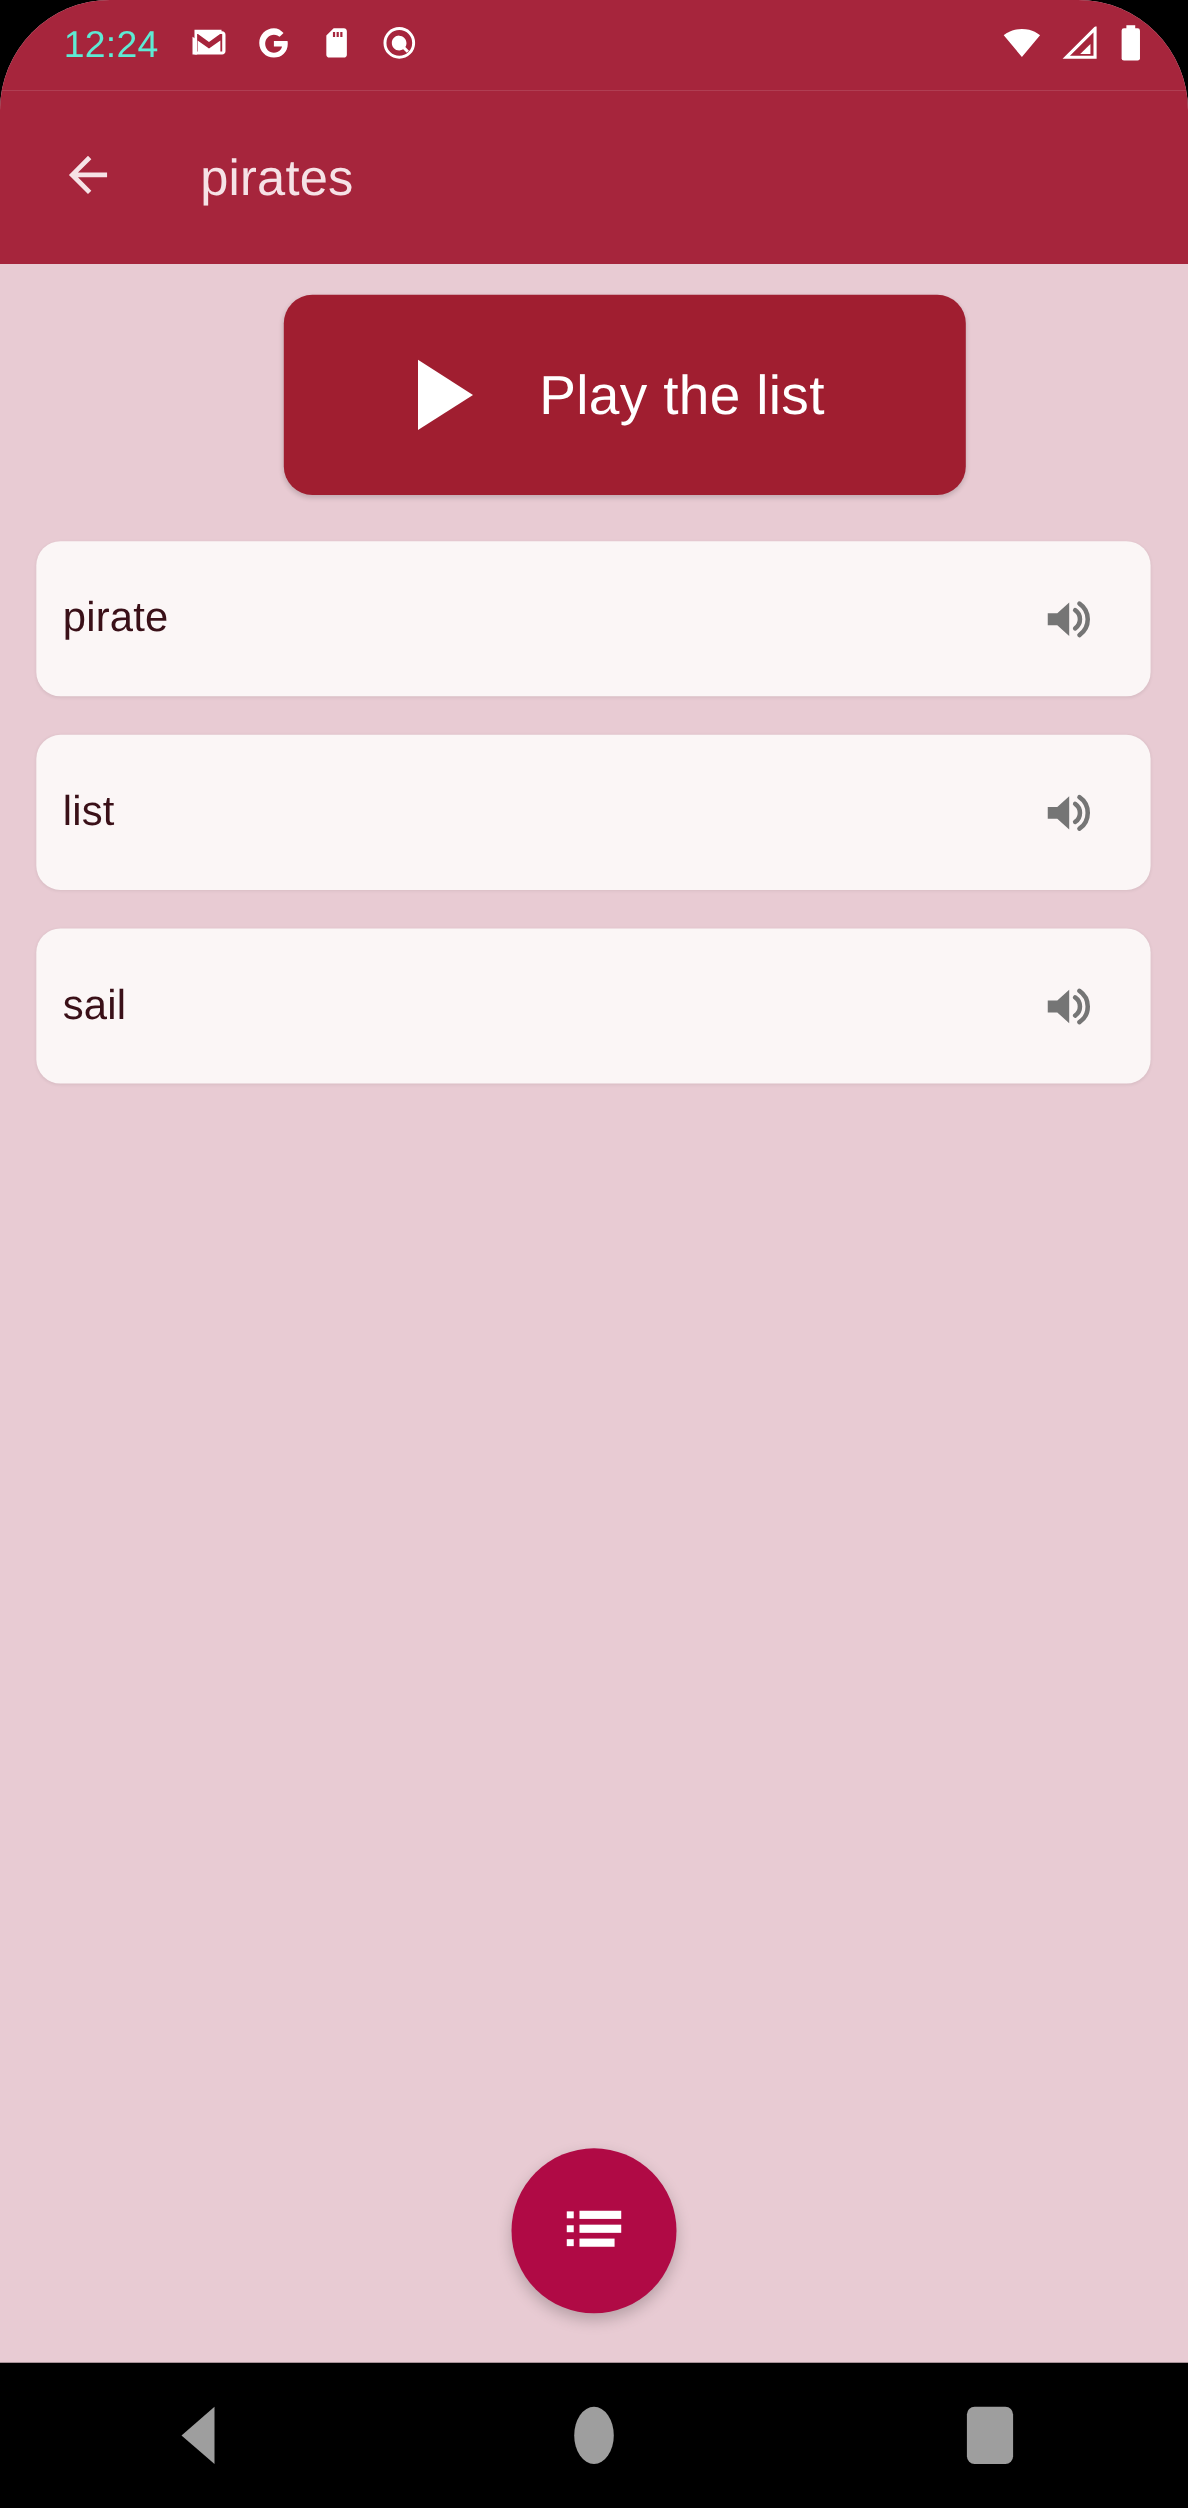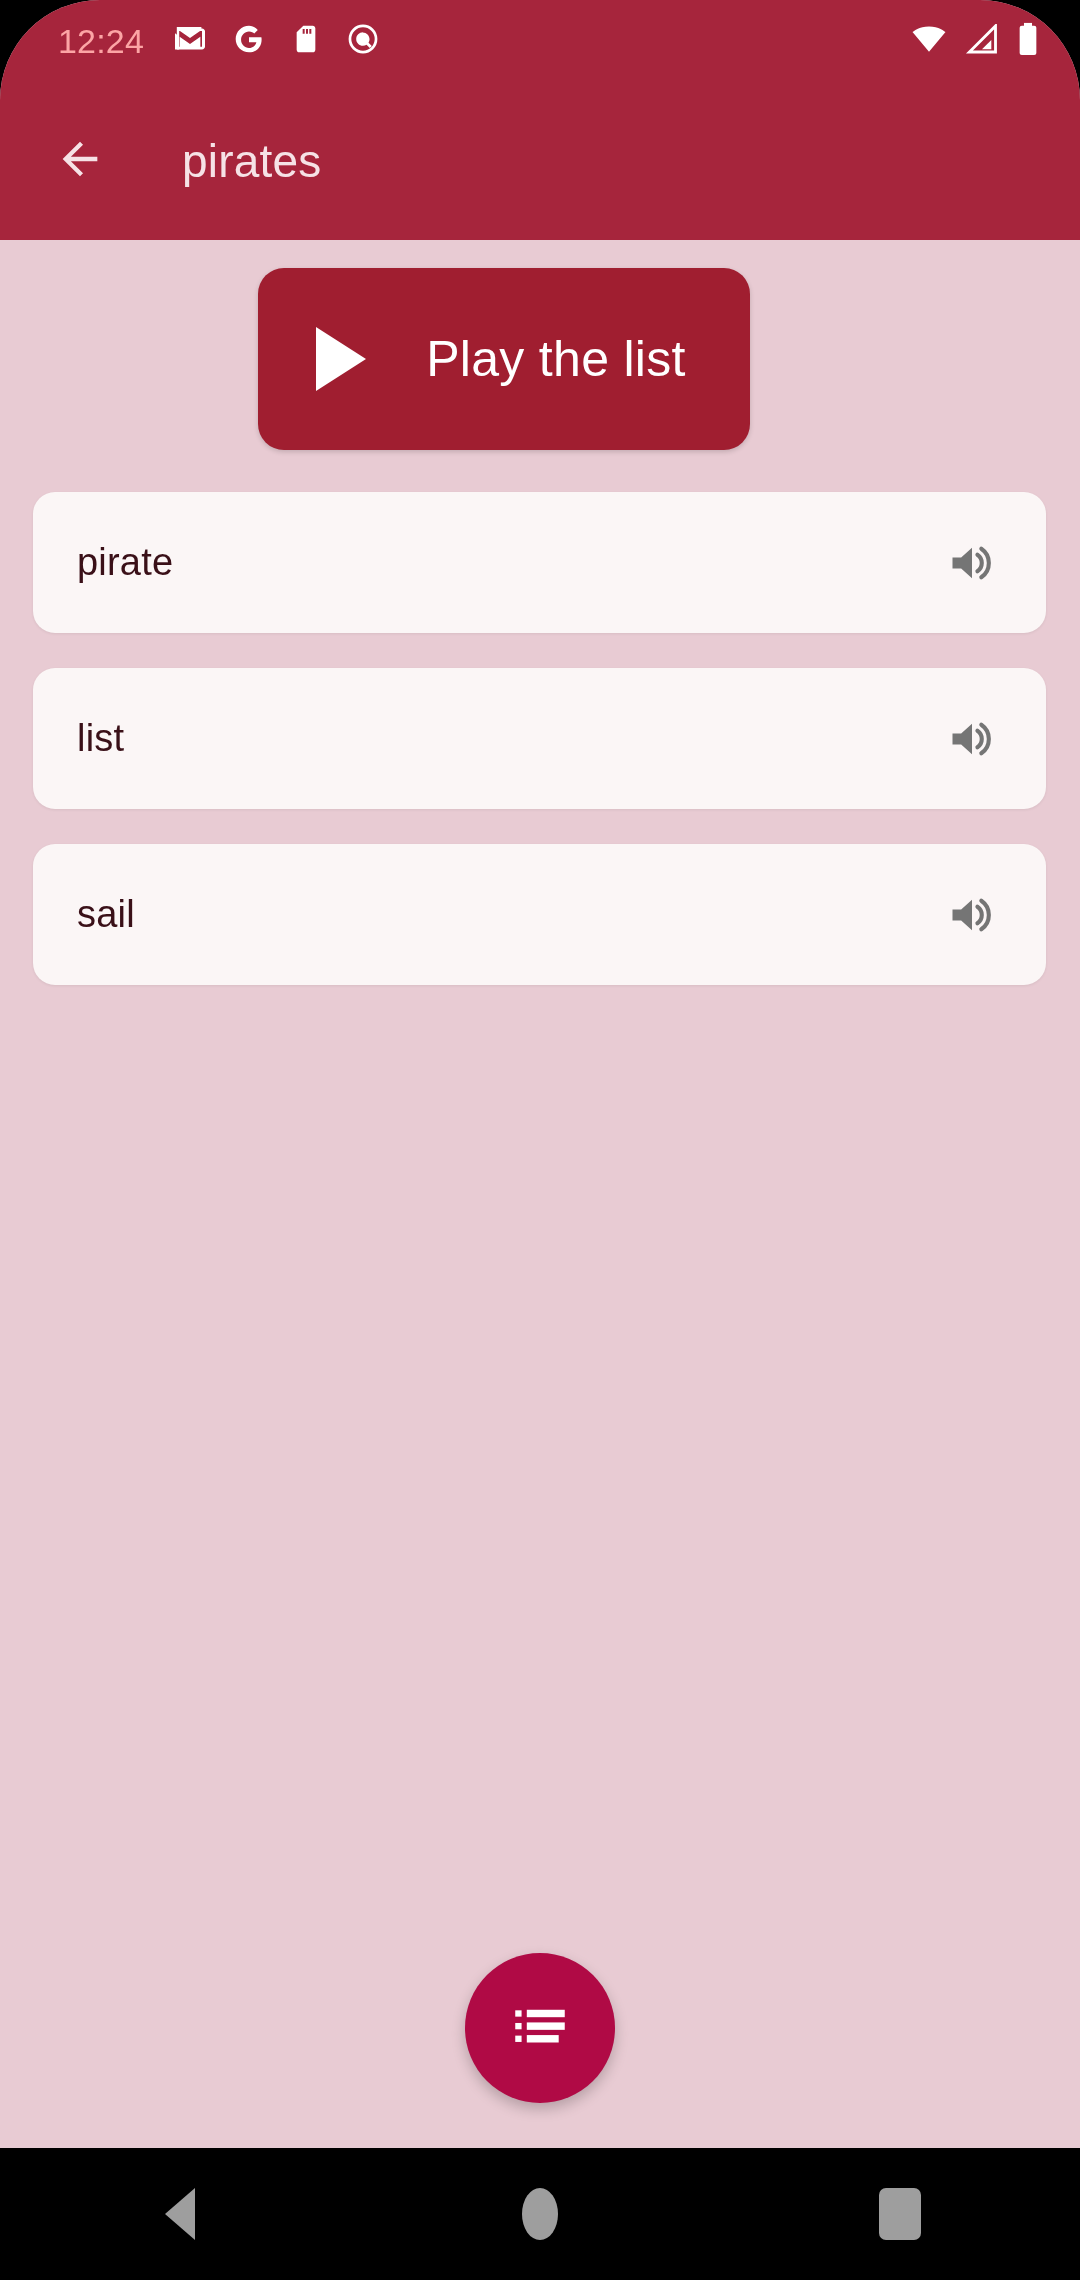--- a/index.html
+++ b/index.html
@@ -25,21 +25,21 @@
   }
   
   #statusbar {
     position:absolute; left:0; top:0;
     width:1080px; height:82px;
     background:#A6253C;
     display:flex; align-items:center;
     padding:0 40px 0 58px;
   }
   #clock {
-    color:#fca5a5;
+    color:#5eead4;
     font-size:34px;
     letter-spacing:0.2px;
     font-weight:400;
     white-space:nowrap;
   }
   .sb-left-icons { display:flex; align-items:center; gap:24px; margin-left:28px; }
   .sb-right-icons { margin-left:auto; display:flex; align-items:center; gap:16px; }
   .sb-icon { display:block; }
   
   #appbar {
@@ -65,21 +65,21 @@
   
   #content {
     position:absolute; left:0; top:240px;
     width:1080px; height:1908px;
     background:#E8CBD3;
   }
   
   #play-btn {
     position:absolute;
     left:258px; top:28px;
-    width:492px; height:182px;
+    width:620px; height:182px;
     background:#A01E30;
     border-radius:26px;
     display:flex; align-items:center; justify-content:center;
     gap:60px;
     cursor:pointer;
     box-shadow:0 2px 5px rgba(0,0,0,0.16);
   }
   #play-triangle {
     width:0; height:0;
     border-left:50px solid #FFFFFF;
@@ -102,21 +102,21 @@
   }
   .word-card {
     position:relative;
     width:1013px;
     height:141px;
     background:#FBF6F6;
     border-radius:22px;
     margin-bottom:35px;
     display:flex;
     align-items:center;
-    padding:0 36px 0 44px;
+    padding:0 36px 0 24px;
     cursor:pointer;
     box-shadow:0 1px 3px rgba(0,0,0,0.07);
   }
   .word-label {
     color:#3A1018;
     font-size:38px;
     font-weight:400;
     letter-spacing:0.2px;
   }
   .speaker-btn {

